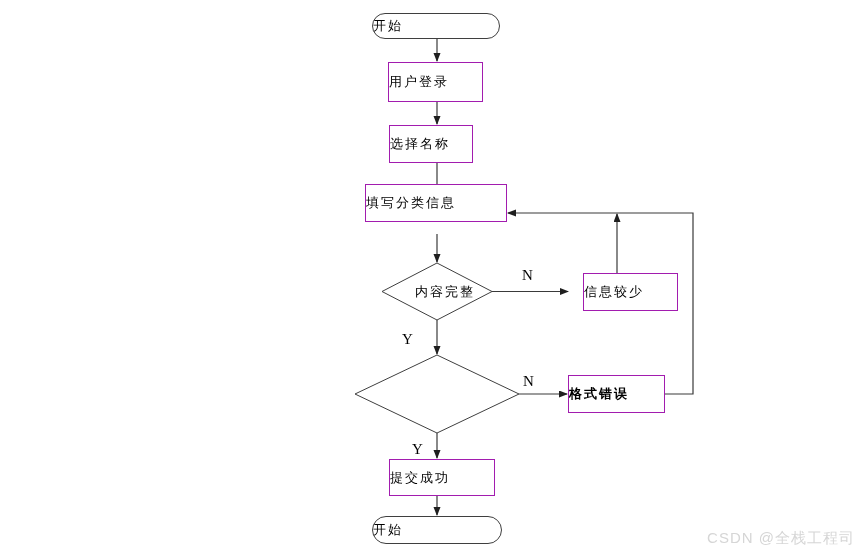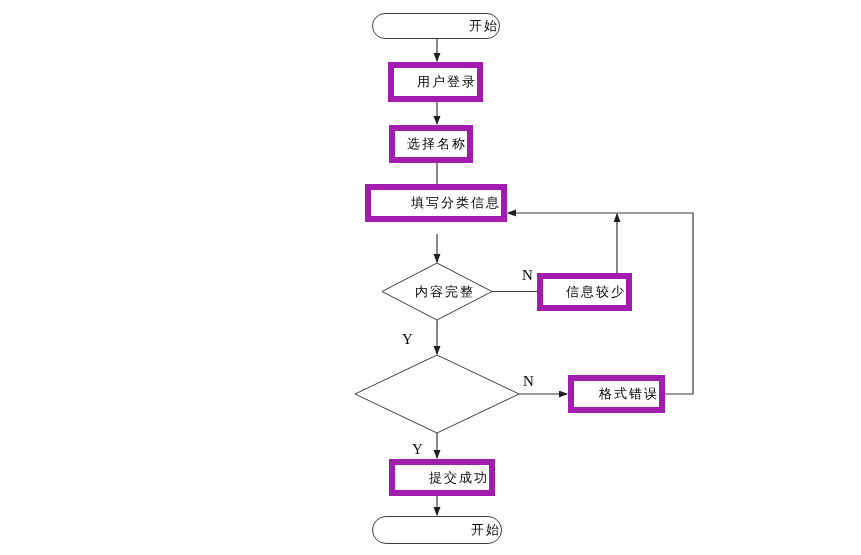--- a/index.html
+++ b/index.html
@@ -17,30 +17,30 @@
   }
   .wires {
     position: absolute;
     left: 0;
     top: 0;
   }
   .node {
     position: absolute;
     display: flex;
     align-items: center;
-    justify-content: flex-end;
+    justify-content: flex-start;
     box-sizing: border-box;
     background: #ffffff;
     color: #000000;
     font-size: 13px;
     letter-spacing: 2px;
     white-space: nowrap;
   }
   .process {
-    border: 6px solid #a21caf;
+    border: 1px solid #a21caf;
   }
   .terminator {
     border: 1px solid #3f3f3f;
     border-radius: 14px;
   }
   .diamond-label {
     position: absolute;
     display: flex;
     align-items: center;
     justify-content: center;
@@ -110,31 +110,32 @@
 
   <div class="node process" style="left:388px; top:62px; width:95px; height:40px;">
     <span>用户登录</span>
   </div>
   <div class="node process" style="left:389px; top:125px; width:84px; height:38px;">
     <span>选择名称</span>
   </div>
   <div class="node process" style="left:365px; top:184px; width:142px; height:38px;">
     <span>填写分类信息</span>
   </div>
-  <div class="node process" style="left:537px; top:273px; width:95px; height:38px;padding-left:48px;">
+  <div class="node process" style="left:583px; top:273px; width:95px; height:38px;">
     <span>信息较少</span>
   </div>
-  <div class="node process" style="left:568px; top:375px; width:97px; height:38px;">
+  <div class="node process" style="left:568px; top:375px; width:97px; height:38px;font-weight:bold;">
     <span>格式错误</span>
   </div>
   <div class="node process" style="left:389px; top:459px; width:106px; height:37px;">
     <span>提交成功</span>
   </div>
 
   <div class="diamond-label" style="left:382px; top:263px; width:110px; height:57px;">内容完整</div>
 
   <span class="edge-label" style="left:522px; top:267px;">N</span>
   <span class="edge-label" style="left:402px; top:331px;">Y</span>
   <span class="edge-label" style="left:523px; top:373px;">N</span>
   <span class="edge-label" style="left:412px; top:441px;">Y</span>
 
+  <div class="watermark">CSDN @全栈工程司</div>
 
 </div>
 
 </body></html>

